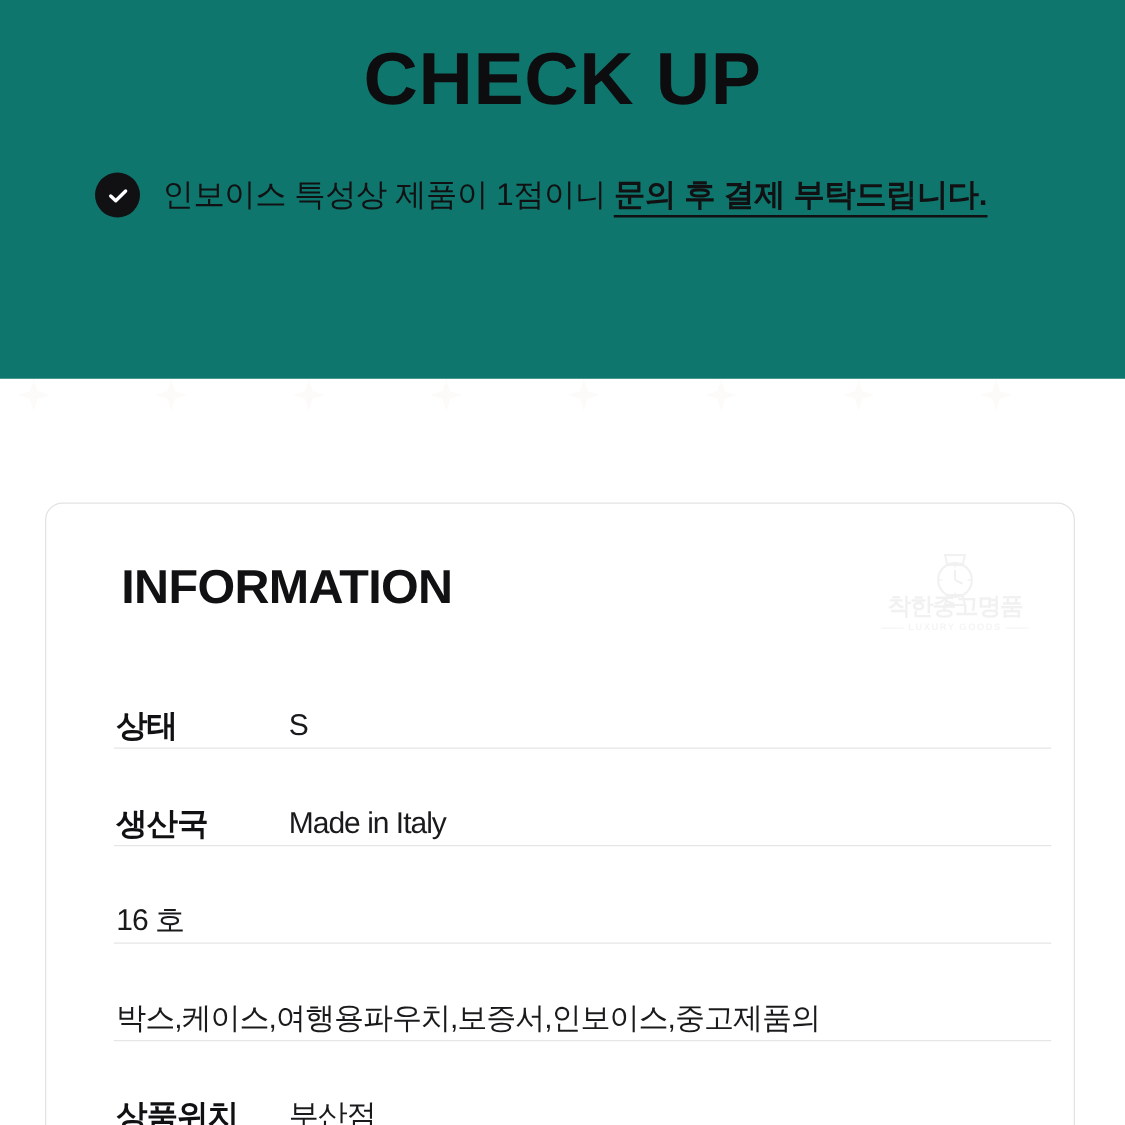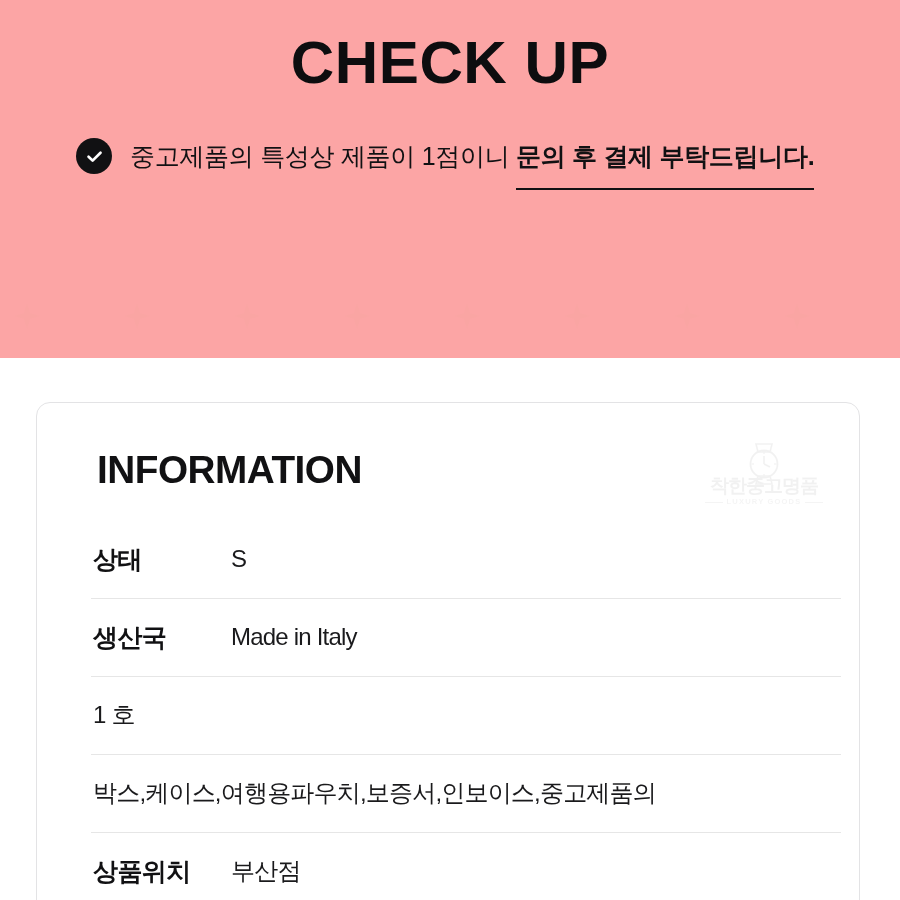--- a/index.html
+++ b/index.html
@@ -19,22 +19,22 @@
     height: 900px;
     background: #ffffff;
   }
 
   
   .checkup-band {
     position: absolute;
     left: 0;
     top: 0;
     width: 900px;
-    height: 358px;
-    background: #fca5a5;
+    height: 303px;
+    background: #0f766e;
   }
 
   .checkup-title {
     position: absolute;
     left: 0;
     top: 27px;
     width: 900px;
     text-align: center;
     font-size: 59px;
     line-height: 72px;
@@ -78,21 +78,21 @@
     font-size: 25px;
     line-height: 36px;
     color: #111113;
     white-space: nowrap;
     font-weight: 400;
     letter-spacing: -0.3px;
   }
   .check-text .em {
     font-weight: 700;
     border-bottom: 2.5px solid #111113;
-    padding-bottom: 18px;
+    padding-bottom: 2px;
   }
 
   
   .gap-watermarks {
     position: absolute;
     left: 0;
     top: 303px;
     width: 900px;
     height: 60px;
     opacity: 0.035;
@@ -187,21 +187,21 @@
   
   .info-table {
     position: absolute;
     left: 0;
     top: 117px;
     width: 824px;
   }
   .info-row {
     position: relative;
     display: flex;
-    align-items: center;
+    align-items: flex-end;
     height: 78px;
     padding-left: 56px;
   }
   .info-row + .info-row::before {
     content: "";
     position: absolute;
     left: 54px;
     right: 20px;
     top: 0;
     height: 1px;
@@ -235,21 +235,21 @@
     <h1 class="checkup-title">CHECK UP</h1>
 
     <div class="check-list">
 
       <div class="check-row">
         <span class="check-icon">
           <svg width="19" height="19" viewBox="0 0 24 24" aria-hidden="true">
             <path d="M4.5 12.3 L9.6 17.2 L19.6 7.3" fill="none" stroke="#ffffff" stroke-width="3.4" stroke-linecap="round" stroke-linejoin="round"></path>
           </svg>
         </span>
-        <span class="check-text"><span>중고제품의 특성상 제품이 1점이니 </span><span class="em">문의 후 결제 부탁드립니다.</span></span>
+        <span class="check-text"><span>인보이스 특성상 제품이 1점이니 </span><span class="em">문의 후 결제 부탁드립니다.</span></span>
       </div>
 
 
     </div>
   </section>
 
   <div class="gap-watermarks">
     <span class="wm" style="left:14px;"></span>
     <span class="wm" style="left:124px;"></span>
     <span class="wm" style="left:234px;"></span>
@@ -288,21 +288,21 @@
         <div class="info-label">상태</div>
         <div class="info-value">S</div>
       </div>
 
       <div class="info-row">
         <div class="info-label">생산국</div>
         <div class="info-value">Made in Italy</div>
       </div>
 
       <div class="info-row">
-        <div class="info-value">1 호</div>
+        <div class="info-value">16 호</div>
       </div>
 
       <div class="info-row">
         <div class="info-value">박스,케이스,여행용파우치,보증서,인보이스,중고제품의</div>
       </div>
 
       <div class="info-row">
         <div class="info-label">상품위치</div>
         <div class="info-value">부산점</div>
       </div>

